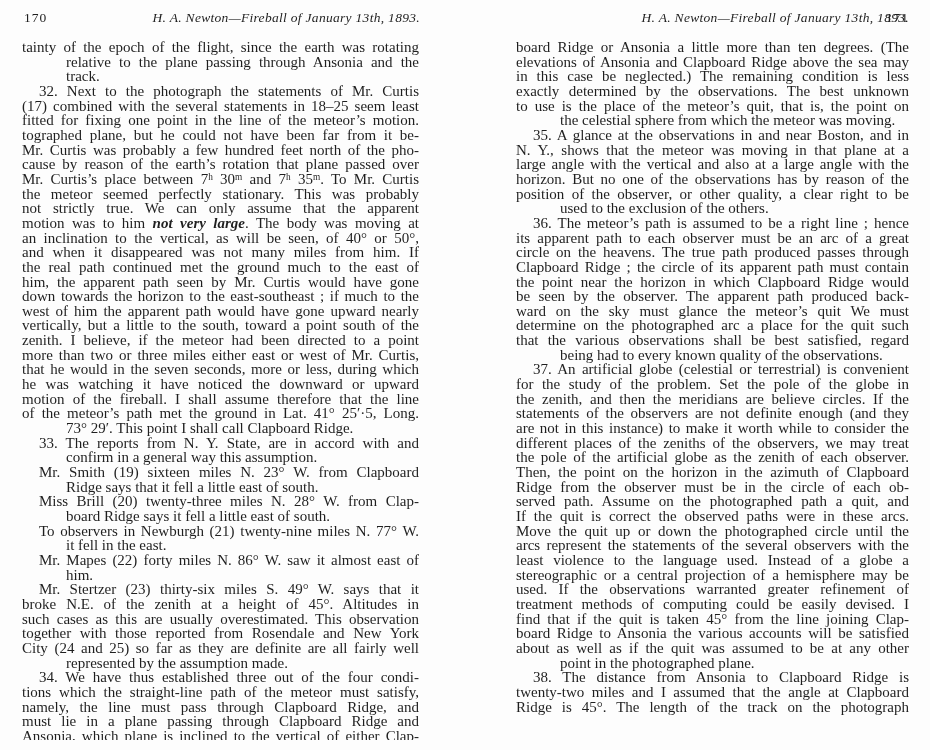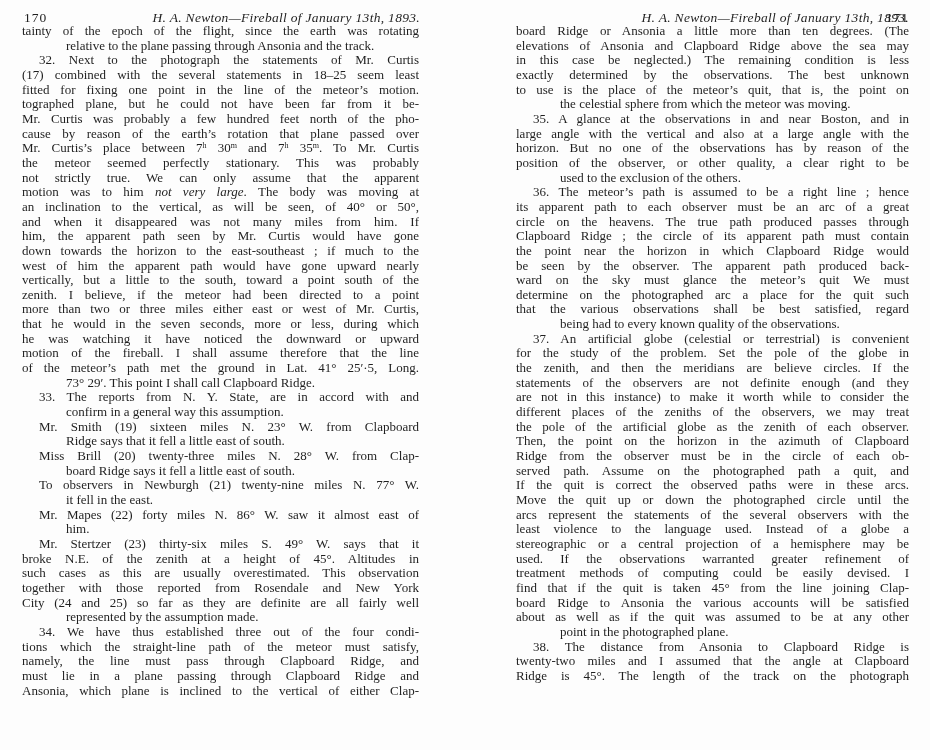--- a/index.html
+++ b/index.html
@@ -27,34 +27,34 @@
     position: absolute; left: 0; right: 0;
     text-align: right;
     font-style: italic;
     letter-spacing: 0.3px;
   }
   .pagenum { position: absolute; top: 0; letter-spacing: 1px; }
   .page.left  .pagenum { left: 2px; }
   .page.right .pagenum { right: 0; }
 
   .body {
-    position: absolute; top: 24px;
-    font-size: 13px;
+    position: absolute; top: 40px;
+    font-size: 15px;
     line-height: 14.65px;
     overflow: hidden;
     height: 700px;
   }
   .page.left  .body { left: 22px; width: 397px; }
   .page.right .body { left: 51px; width: 393px; }
 
   .line { text-align: justify; text-align-last: justify; }
   .line.end { text-align-last: left; margin-left: 44px; }
   .line.indent { text-indent: 17px; }
   .line sup { font-size: 0.62em; line-height: 0; vertical-align: 0.45em; }
-  .line em { font-style: italic; }
+  .line em { font-style: italic; font-weight: bold; }
 </style>
 </head>
 <body style="--paper: #fdfdfd; --ink: #1f1f1f;">
 
 <div class="spread">
 
   <section class="page left">
     <header class="running-header">
       <span class="pagenum">170</span>
       <span class="head-title">H. A. Newton—Fireball of January 13th, 1893.</span>
@@ -67,20 +67,21 @@
         <div class="line">fitted for fixing one point in the line of the meteor’s motion.</div>
         <div class="line">tographed plane, but he could not have been far from it be-</div>
         <div class="line">Mr. Curtis was probably a few hundred feet north of the pho-</div>
         <div class="line">cause by reason of the earth’s rotation that plane passed over</div>
         <div class="line">Mr. Curtis’s place between 7<sup>h</sup> 30<sup>m</sup> and 7<sup>h</sup> 35<sup>m</sup>.  To Mr. Curtis</div>
         <div class="line">the meteor seemed perfectly stationary.  This was probably</div>
         <div class="line">not strictly true.  We can only assume that the apparent</div>
         <div class="line">motion was to him <em>not very large</em>.  The body was moving at</div>
         <div class="line">an inclination to the vertical, as will be seen, of 40° or 50°,</div>
         <div class="line">and when it disappeared was not many miles from him.  If</div>
+        <div class="line">the real path continued met the ground much to the east of</div>
         <div class="line">him, the apparent path seen by Mr. Curtis would have gone</div>
         <div class="line">down towards the horizon to the east-southeast ; if much to the</div>
         <div class="line">west of him the apparent path would have gone upward nearly</div>
         <div class="line">vertically, but a little to the south, toward a point south of the</div>
         <div class="line">zenith.  I believe, if the meteor had been directed to a point</div>
         <div class="line">more than two or three miles either east or west of Mr. Curtis,</div>
         <div class="line">that he would in the seven seconds, more or less, during which</div>
         <div class="line">he was watching it have noticed the downward or upward</div>
         <div class="line">motion of the fireball.  I shall assume therefore that the line</div>
         <div class="line">of the meteor’s path met the ground in Lat. 41° 25′·5, Long.</div>
@@ -115,20 +116,21 @@
       <span class="pagenum">171</span>
     </header>
     <div class="body">
         <div class="line">board Ridge or Ansonia a little more than ten degrees.  (The</div>
         <div class="line">elevations of Ansonia and Clapboard Ridge above the sea may</div>
         <div class="line">in this case be neglected.)  The remaining condition is less</div>
         <div class="line">exactly determined by the observations.  The best unknown</div>
         <div class="line">to use is the place of the meteor’s quit, that is, the point on</div>
         <div class="line end">the celestial sphere from which the meteor was moving.</div>
         <div class="line indent">35. A glance at the observations in and near Boston, and in</div>
+        <div class="line">N. Y., shows that the meteor was moving in that plane at a</div>
         <div class="line">large angle with the vertical and also at a large angle with the</div>
         <div class="line">horizon.  But no one of the observations has by reason of the</div>
         <div class="line">position of the observer, or other quality, a clear right to be</div>
         <div class="line end">used to the exclusion of the others.</div>
         <div class="line indent">36. The meteor’s path is assumed to be a right line ; hence</div>
         <div class="line">its apparent path to each observer must be an arc of a great</div>
         <div class="line">circle on the heavens.  The true path produced passes through</div>
         <div class="line">Clapboard Ridge ; the circle of its apparent path must contain</div>
         <div class="line">the point near the horizon in which Clapboard Ridge would</div>
         <div class="line">be seen by the observer.  The apparent path produced back-</div>

